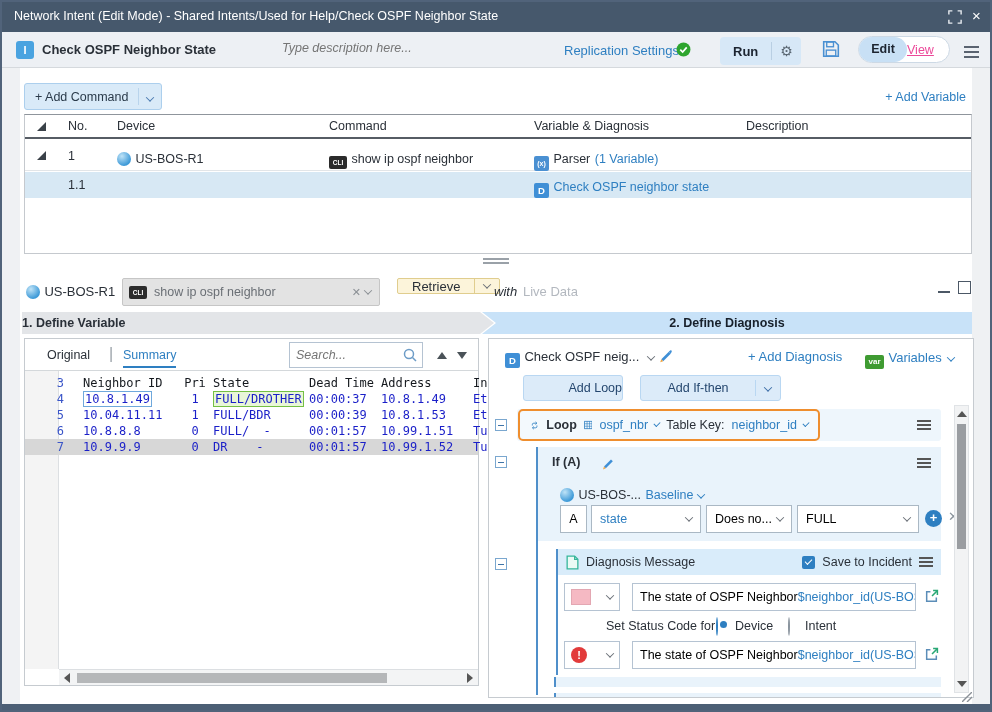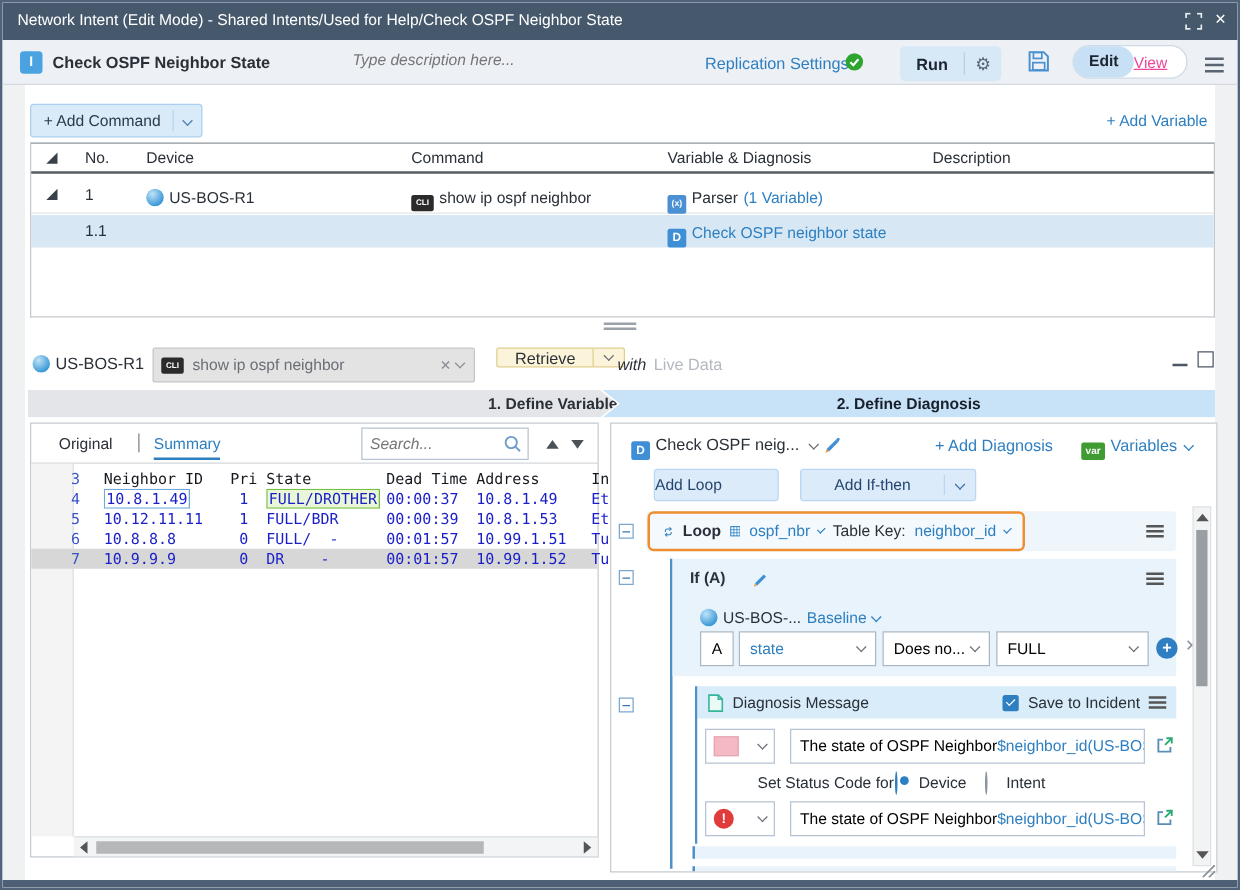--- a/index.html
+++ b/index.html
@@ -41,21 +41,21 @@
   .globe { display:inline-block; width:14px; height:14px; border-radius:50%; background:radial-gradient(circle at 35% 30%, #bfe3f7, #3e9ad8 70%); vertical-align:-3px; }
   .pbadge { display:inline-block; width:15px; height:15px; background:#4a90d2; border-radius:2px; color:#fff; font-size:7px; font-weight:bold; text-align:center; line-height:15px; vertical-align:-3px; }
   .dbadge { display:inline-block; width:15px; height:15px; background:#3f8fd6; border-radius:2px; color:#fff; font-size:9.5px; font-weight:bold; text-align:center; line-height:15px; vertical-align:-3px; }
   
   .split { width:26px; height:2px; background:#9aa1a8; }
   .sidestrip { top:66px; bottom:6px; width:18px; background:#eff1f3; }
   .cmdinput { left:120px; top:276px; width:258px; height:28px; background:#e3e3e3; border:1px solid #c6c6c6; border-radius:2px; display:flex; align-items:center; }
   .retr { left:395px; top:276px; height:16px; display:flex; align-items:center; background:#fcf4da; border:1px solid #e0cd8e; border-radius:2px; }
   .retr .lbl { padding:0 14px; font-size:13px; color:#2a3038; }
   .retr .cv { border-left:1px solid #e0cd8e; padding:0 9px; color:#6b7077; align-self:stretch; display:flex; align-items:center; }
-  .step1 { left:20px; top:310px; width:472px; height:22px; background:#e3e5e8; clip-path:polygon(0 0,458px 0,472px 50%,458px 100%,0 100%); text-align:right; line-height:22px; font-size:12.5px; font-weight:bold; color:#2a3038; }
+  .step1 { left:20px; top:310px; width:472px; height:22px; background:#e3e5e8; clip-path:polygon(0 0,458px 0,472px 50%,458px 100%,0 100%); text-align:left; line-height:22px; font-size:12.5px; font-weight:bold; color:#2a3038; }
   .step2 { left:480px; top:310px; width:490px; height:22px; background:#c8e2f8; clip-path:polygon(0 0,100% 0,100% 100%,0 100%,14px 50%); text-align:center; line-height:22px; font-size:12.5px; font-weight:bold; color:#17202b; }
   
   .lpanel { left:22px; top:336px; width:455px; height:348px; background:#fff; border:1px solid #c6cbd0; }
   .tabbar { position:absolute; left:0; right:0; top:0; height:32px; border-bottom:1px solid #d4d8db; }
   .searchbox { position:absolute; left:264px; top:3px; width:134px; height:26px; border:1px solid #b5c3d2; background:#fff; display:flex; align-items:center; }
   .searchbox input { flex:1; border:0; outline:0; padding:0 6px; font-size:12.5px; font-style:italic; color:#555; width:100px; font-family:"Liberation Sans",sans-serif; background:transparent; }
   .tri-up { width:0; height:0; border-left:5px solid transparent; border-right:5px solid transparent; border-bottom:7px solid #4a5258; }
   .tri-dn { width:0; height:0; border-left:5px solid transparent; border-right:5px solid transparent; border-top:7px solid #4a5258; }
   .code { position:absolute; left:0; right:0; top:32px; height:298px; font-family:"DejaVu Sans Mono", monospace; font-size:12px; }
   .gutter { position:absolute; left:0; top:0; bottom:0; width:34px; background:#f4f4f4; border-right:1px solid #dcdfe2; }
@@ -75,21 +75,21 @@
   .box-blue { border:1px solid #6fa8dc; padding:0 1px; }
   .box-green { border:1px solid #74c043; background:#e9f6d8; padding:0 1px; }
   .hscroll { position:absolute; left:34px; right:0; bottom:0; height:16px; background:#f3f4f5; border-top:1px solid #dcdfe2; }
   .hthumb { position:absolute; left:18px; top:3px; width:310px; height:10px; background:#b5b7b9; }
   .arr-l { width:0; height:0; border-top:5px solid transparent; border-bottom:5px solid transparent; border-right:6px solid #555; }
   .arr-r { width:0; height:0; border-top:5px solid transparent; border-bottom:5px solid transparent; border-left:6px solid #555; }
   .arr-u { width:0; height:0; border-left:5px solid transparent; border-right:5px solid transparent; border-bottom:6px solid #555; }
   .arr-d { width:0; height:0; border-left:5px solid transparent; border-right:5px solid transparent; border-top:6px solid #555; }
   
   .rpanel { left:486px; top:336px; width:486px; height:360px; background:#fff; border:1px solid #c6cbd0; }
-  .abtn { position:absolute; height:26px; background:#dcebf9; border:1px solid #b9d7f2; border-radius:3px; display:flex; align-items:center; justify-content:flex-start; font-size:12.5px; color:#24466e; }
+  .abtn { position:absolute; height:26px; background:#dcebf9; border:1px solid #b9d7f2; border-radius:3px; display:flex; align-items:center; justify-content:flex-end; font-size:12.5px; color:#24466e; }
   .abtn .div { width:1px; height:16px; background:#b9d7f2; }
   .abtn .cv { padding:0 9px; color:#3d6ea8; }
   .colbox { position:absolute; width:12px; height:12px; border:1px solid #7aa7cf; background:#fff; }
   .colbox::after { content:""; position:absolute; left:2px; top:4.5px; width:6px; height:1.5px; background:#3f74a8; }
   .hamic { width:14px; }
   .hamic div { width:14px; height:1.6px; background:#555; margin:2.4px 0; }
   .looprow { position:absolute; left:28px; top:70px; width:424px; height:32px; background:#eef6fc; border-radius:3px; }
   .loopbox { position:absolute; left:1px; top:0; width:302px; height:32px; border:2px solid #ef8e2e; border-radius:5px; background:#f3f9fd; display:flex; align-items:center; gap:7px; padding:0 10px; }
   .ifwrap { position:absolute; left:47px; top:108px; width:405px; bottom:2px; border-left:2px solid #4f8fca; }
   .ifarea { position:absolute; left:0; right:0; top:0; height:94px; background:#e9f3fb; }
@@ -249,21 +249,21 @@
         <span class="c2">1</span>
         <span class="c3"><span class="box-green">FULL/DROTHER</span></span>
         <span class="c4">00:00:37</span>
         <span class="c5">10.8.1.49</span>
         <span class="c6">Eth</span>
       </div>
 
       <div class="crow cdata" style="top:36px;">
         <span class="c0 lnum">5</span>
         <span style="width:12px;flex:none;"></span>
-        <span class="c1">10.12.11.11</span>
+        <span class="c1">10.04.11.11</span>
         <span class="c2">1</span>
         <span class="c3">FULL/BDR</span>
         <span class="c4">00:00:39</span>
         <span class="c5">10.8.1.53</span>
         <span class="c6">Eth</span>
       </div>
 
       <div class="crow cdata" style="top:52px;">
         <span class="c0 lnum">6</span>
         <span style="width:12px;flex:none;"></span>

